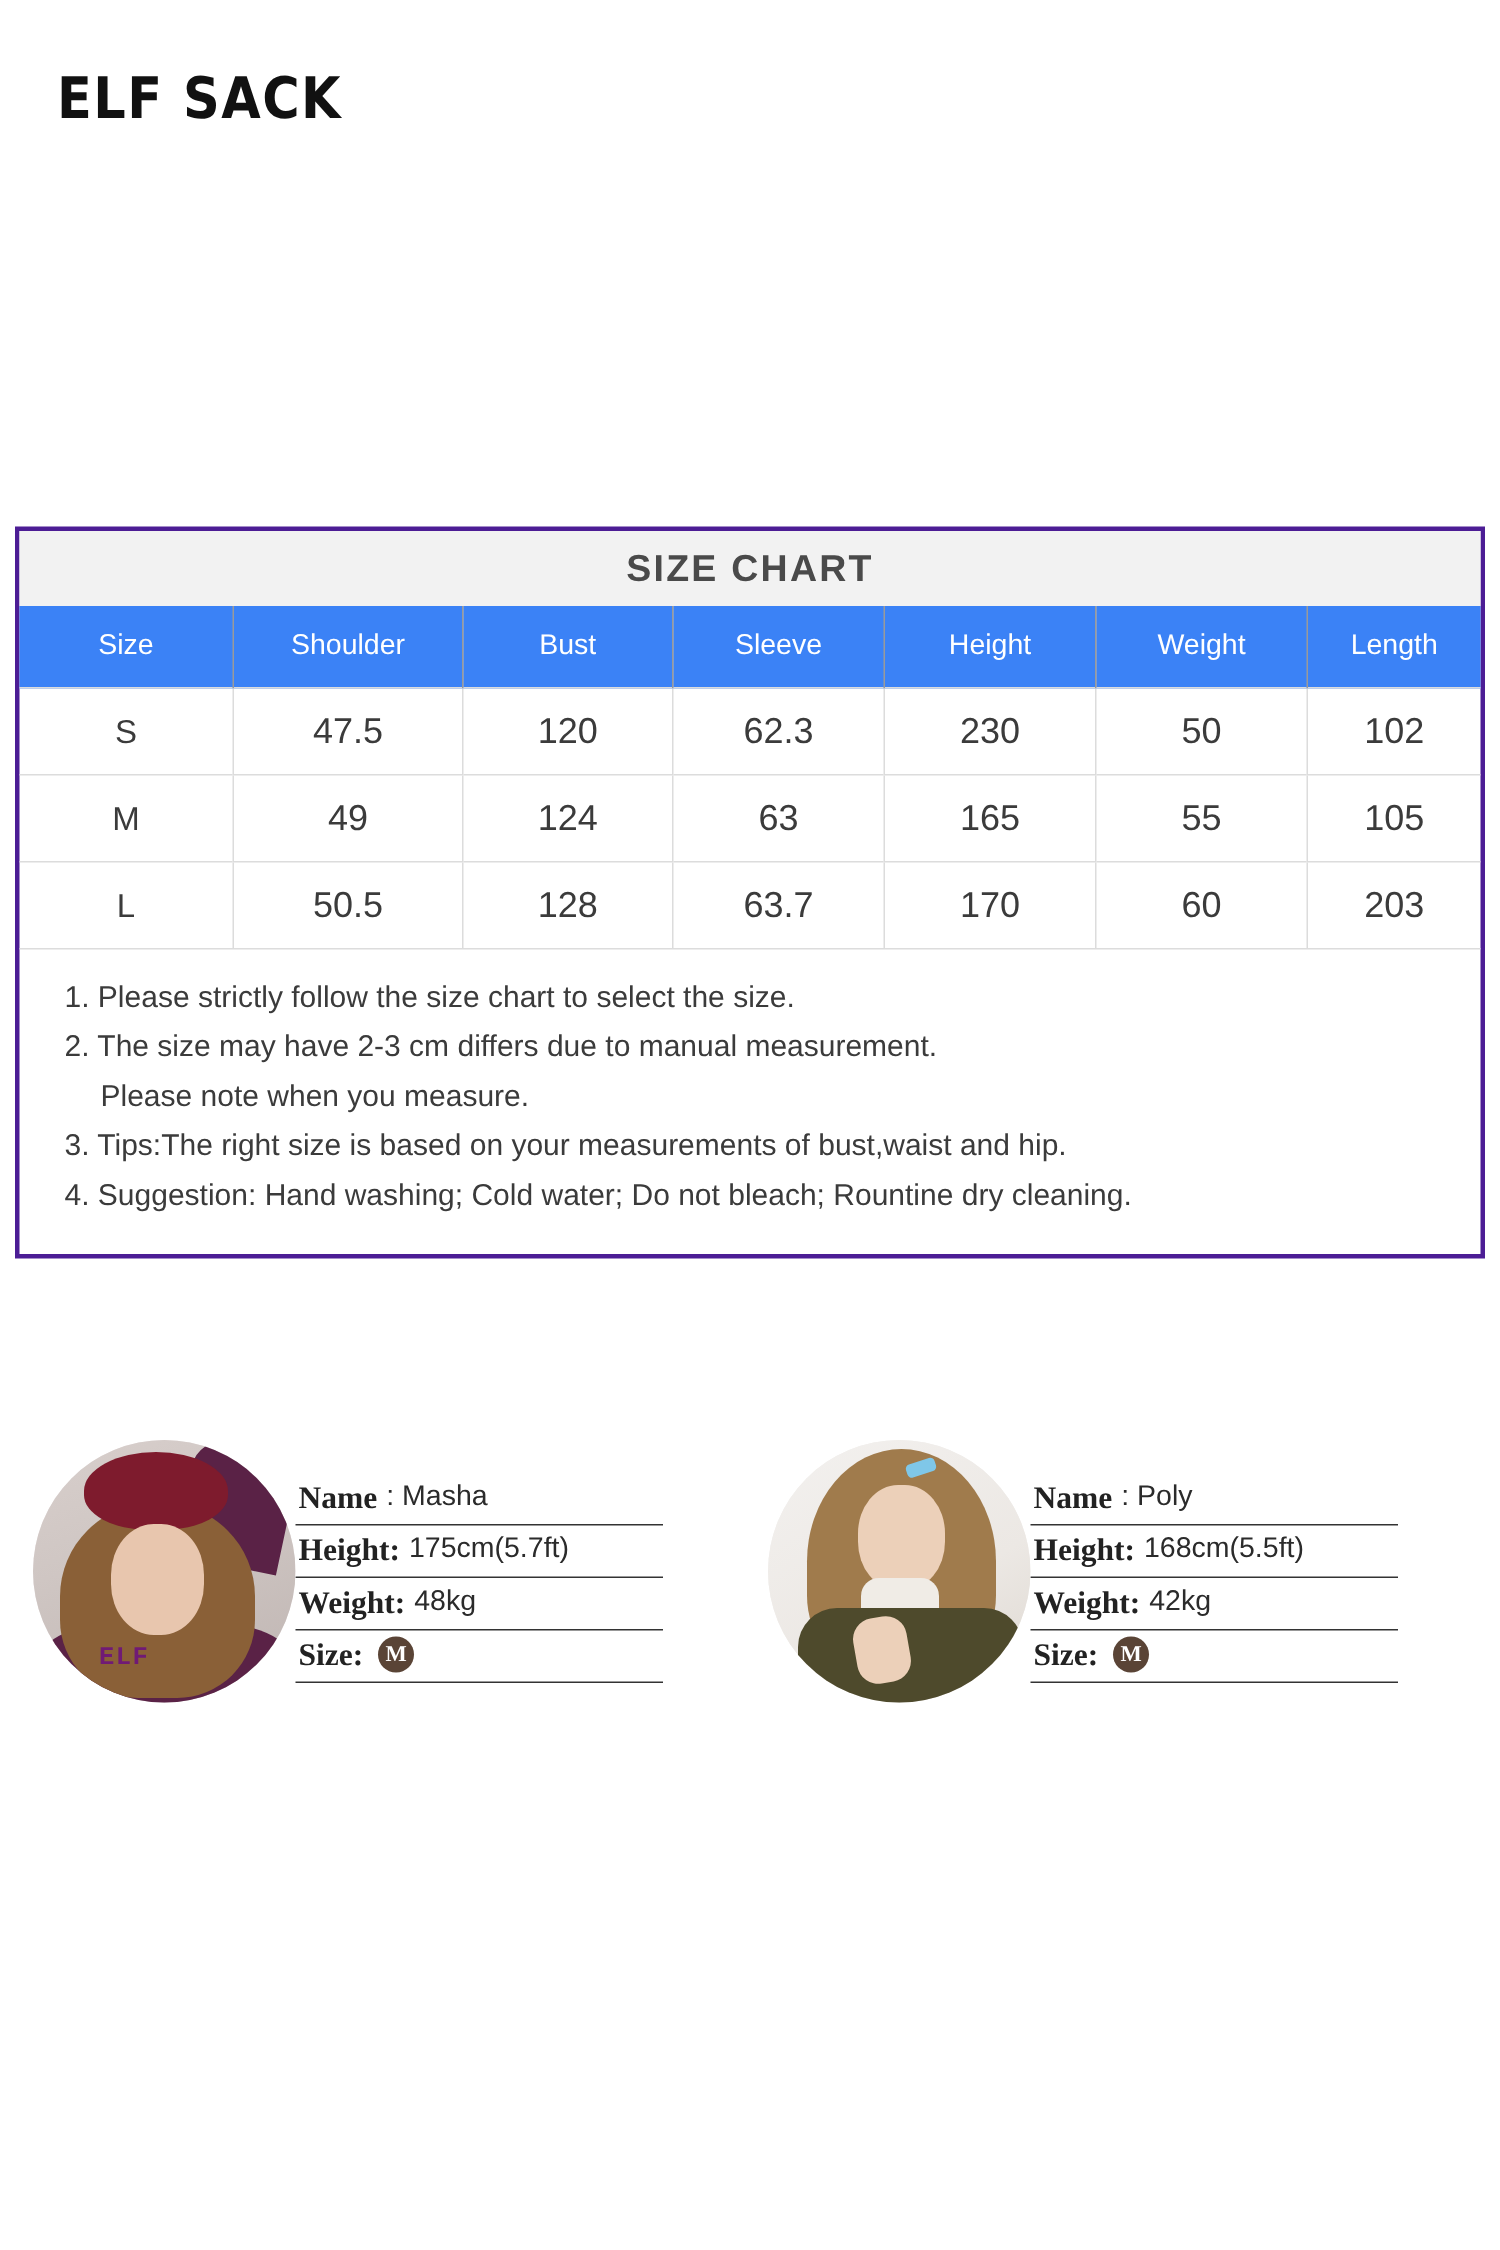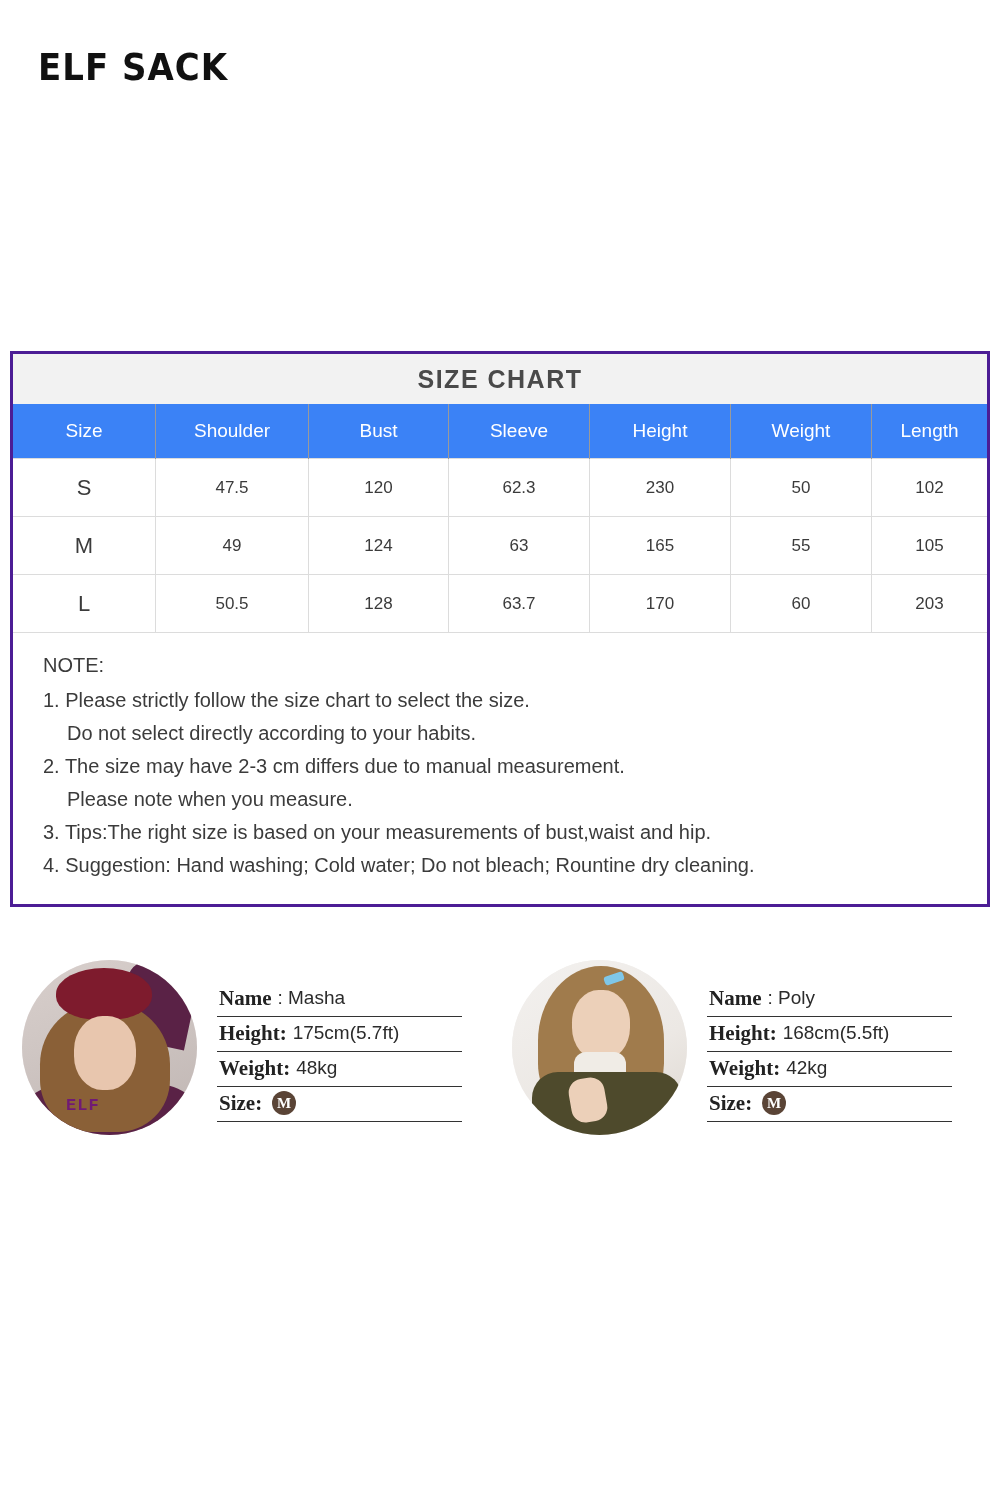--- a/index.html
+++ b/index.html
@@ -62,21 +62,21 @@
     font-size: 19px;
     font-weight: normal;
     height: 52px;
     border-right: 1px solid #9a9a9a;
     text-align: center;
   }
   table.size-table th:last-child { border-right: none; }
   table.size-table td {
     height: 55px;
     text-align: center;
-    font-size: 17px;
+    font-size: 24px;
     color: #3b3b3b;
     border-right: 1px solid #dcdcdc;
     border-top: 1px solid #dcdcdc;
     font-weight: 300;
   }
   table.size-table td:last-child { border-right: none; }
   table.size-table tr td:first-child { font-size: 22px; }
 
   .note {
     border-top: 1px solid #dcdcdc;
@@ -108,21 +108,20 @@
     border-radius: 50%;
     overflow: hidden;
     flex: 0 0 175px;
     margin-left: 12px;
     position: relative;
   }
   .avatar.a1 { background: #efe9ea; }
   .avatar.a2 { background: #f2f0ee; }
 
   .info {
-    margin-left: 20px;
     padding-top: 22px;
     width: 245px;
   }
   .info .row {
     border-bottom: 1px solid #333;
     padding: 3px 2px 5px 2px;
     font-size: 19px;
     color: #222;
     display: flex;
     align-items: center;
@@ -260,23 +259,21 @@
         <td>128</td>
         <td>63.7</td>
         <td>170</td>
         <td>60</td>
         <td>203</td>
       </tr>
     </tbody>
   </table>
 
   <div class="note">
-    <div class="note-head">NOTE:</div>
     <div class="line">1. Please strictly follow the size chart to select the size.</div>
-    <div class="line indent">Do not select directly according to your habits.</div>
     <div class="line">2. The size may have 2-3 cm differs due to manual measurement.</div>
     <div class="line indent">Please note when you measure.</div>
     <div class="line">3. Tips:The right size is based on your measurements of bust,waist and hip.</div>
     <div class="line">4. Suggestion: Hand washing; Cold water; Do not bleach; Rountine dry cleaning.</div>
   </div>
 </div>
 
 <div class="models">
 
   <div class="model">

